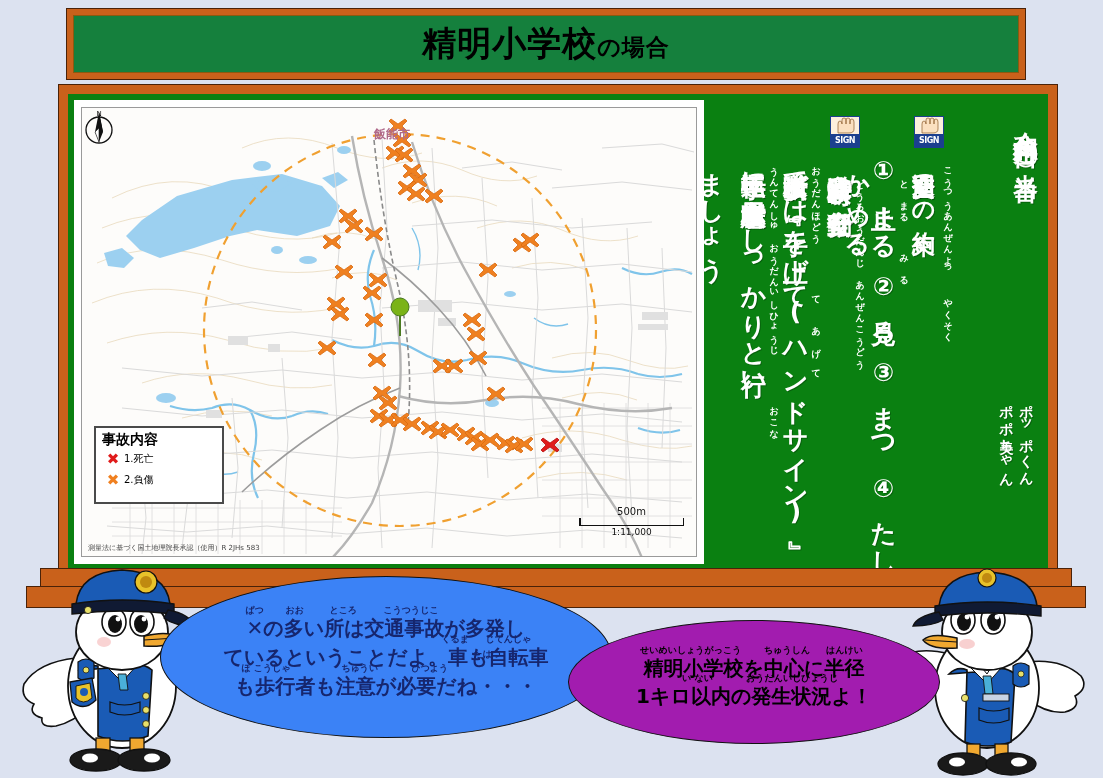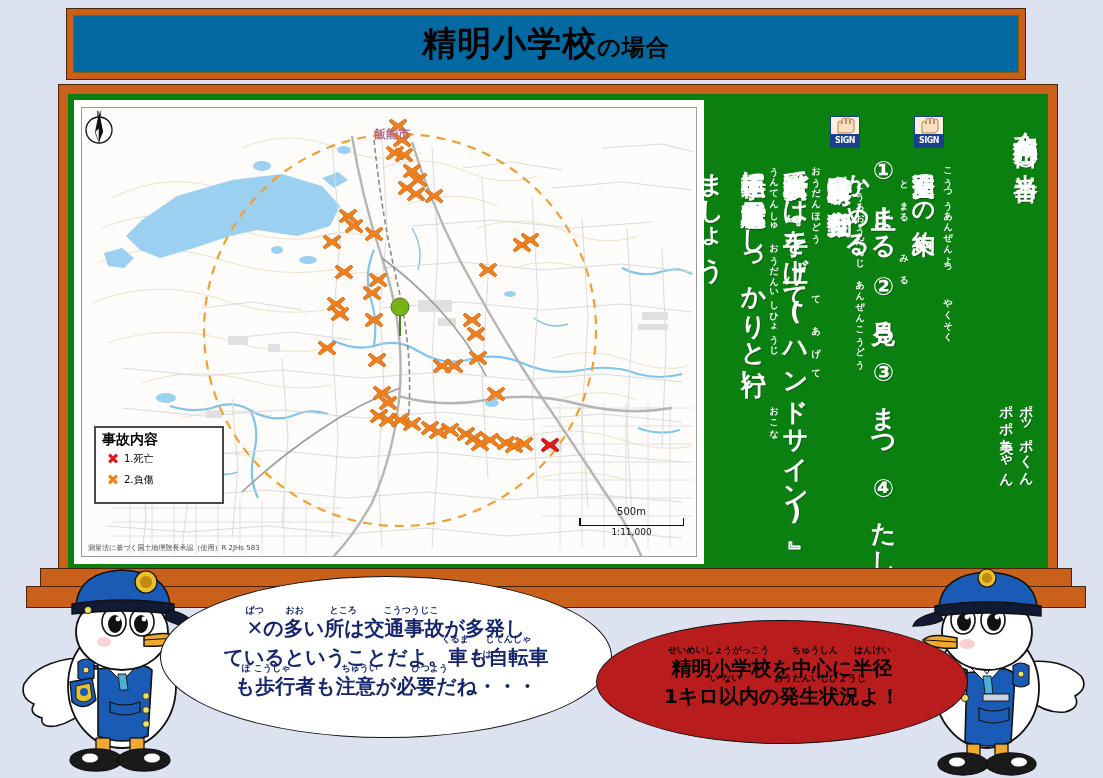--- a/index.html
+++ b/index.html
@@ -11,21 +11,21 @@
   .stage{position:absolute;inset:0;}
 
   
   .title-frame{
     position:absolute;left:66px;top:8px;width:960px;height:72px;
     background:#c9611b;border:1px solid #4a2208;box-sizing:border-box;
     padding:6px;
   }
   .title-inner{
     width:100%;height:100%;box-sizing:border-box;
-    background:#0369a1;border:1px solid #8a5a10;
+    background:#15803d;border:1px solid #8a5a10;
     display:flex;align-items:center;justify-content:center;
   }
   .title-text{
     color:#000;font-weight:bold;font-size:34px;letter-spacing:1px;
     white-space:nowrap;
   }
   .title-text .small{font-size:23px;}
 
   
   .board-frame{
@@ -123,24 +123,24 @@
   .hs-bot{height:13px;background:#1b3f8f;color:#fff;font-size:8px;
     font-weight:bold;display:flex;align-items:center;justify-content:center;
     letter-spacing:-0.5px;}
 
   
   .bubble{
     position:absolute;border:1px solid #111;border-radius:50%;
     display:flex;align-items:center;justify-content:center;text-align:center;
   }
   .bubble-left{
-    left:160px;top:576px;width:450px;height:160px;background:#ffffff;
+    left:160px;top:576px;width:450px;height:160px;background:#3b82f6;
   }
   .bubble-right{
-    left:596px;top:620px;width:370px;height:122px;background:#b91c1c;
+    left:568px;top:620px;width:370px;height:122px;background:#a21caf;
   }
   .bubble-left .line{
     color:#16266e;font-weight:bold;font-size:20px;line-height:1.0;
     margin:9px 0;position:relative;white-space:nowrap;
   }
   .bubble-right .line{
     color:#000;font-weight:bold;font-size:20px;line-height:1.0;
     margin:8px 0;position:relative;white-space:nowrap;
   }
   .rb{

